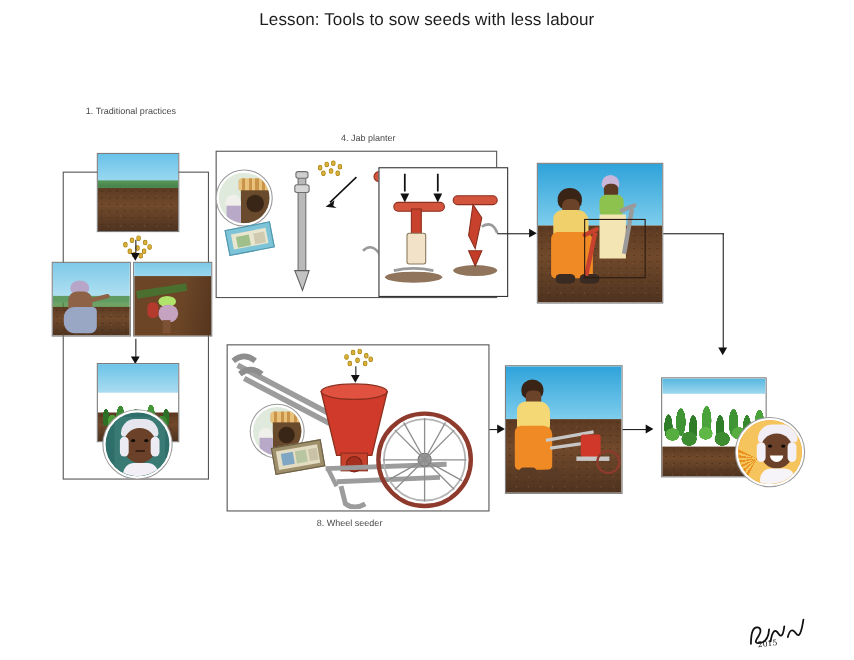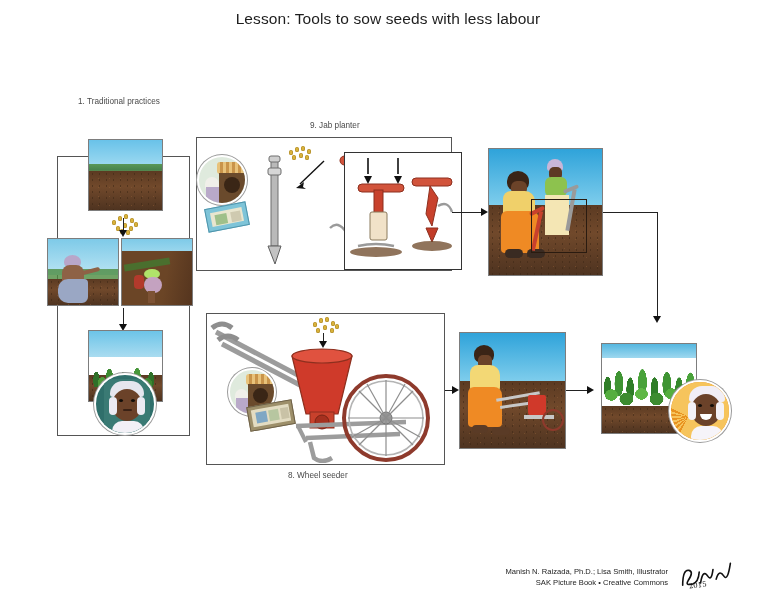--- a/index.html
+++ b/index.html
@@ -96,21 +96,21 @@
   .tool { position:absolute; }
 </style>
 </head>
 <body>
 
 <div class="page">
 
   <div class="title">Lesson: Tools to sow seeds with less labour</div>
 
   <div class="lbl" id="lbl-1">1. Traditional practices</div>
-  <div class="lbl" id="lbl-3">9. Jab planter</div>
+  <div class="lbl" id="lbl-3">4. Jab planter</div>
   <div class="lbl" id="lbl-4">8. Wheel seeder</div>
 
   <div class="frame" style="left:57px; top:156px; width:133px; height:280px;"></div>
 
   <div class="panel" style="left:88px; top:139px; width:75px; height:72px;">
     <div class="sky" style="height:30px; background:linear-gradient(#69c2e9,#a5ddf2);"></div>
     <div style="position:absolute;left:0;right:0;top:24px;height:8px;
                 background:linear-gradient(#4e8c3c,#2f6b2c); opacity:.85;"></div>
     <div class="soil" style="top:31px;"></div>
   </div>
@@ -417,24 +417,20 @@
     <div class="face" style="left:20px;top:12px;width:30px;height:32px;background:#6b4229;"></div>
     <div style="position:absolute;left:17px;top:20px;width:8px;height:18px;background:#f3f1f7;border-radius:4px;"></div>
     <div style="position:absolute;left:45px;top:20px;width:8px;height:18px;background:#f3f1f7;border-radius:4px;"></div>
     <div style="position:absolute;left:27px;top:22px;width:4px;height:3px;border-radius:50%;background:#120d08;"></div>
     <div style="position:absolute;left:39px;top:22px;width:4px;height:3px;border-radius:50%;background:#120d08;"></div>
     <div style="position:absolute;left:29px;top:32px;width:12px;height:6px;background:#fff;border-radius:0 0 8px 8px;"></div>
     <div style="position:absolute;left:20px;top:44px;width:32px;height:18px;background:#f6f4f9;border-radius:10px 10px 0 0;"></div>
   </div>
 
 
-  <div class="credits">
-    <div>Manish N. Raizada, Ph.D.; Lisa Smith, Illustrator</div>
-    <div>SAK Picture Book • Creative Commons</div>
-  </div>
 
   <div class="sig">
     <svg width="56" height="26" viewBox="0 0 56 26" style="position:absolute;left:0;top:0;">
       <path d="M4 20 Q6 4 12 6 Q17 8 10 16 Q6 21 14 20 Q20 19 22 9" stroke="#111" stroke-width="1.6" fill="none" stroke-linecap="round"></path>
       <path d="M22 20 Q26 6 30 14 Q33 20 36 8" stroke="#111" stroke-width="1.6" fill="none" stroke-linecap="round"></path>
       <path d="M38 18 Q42 8 46 16 Q49 22 54 4" stroke="#111" stroke-width="1.6" fill="none" stroke-linecap="round"></path>
     </svg>
     <span class="yr">2015</span>
   </div>
 

